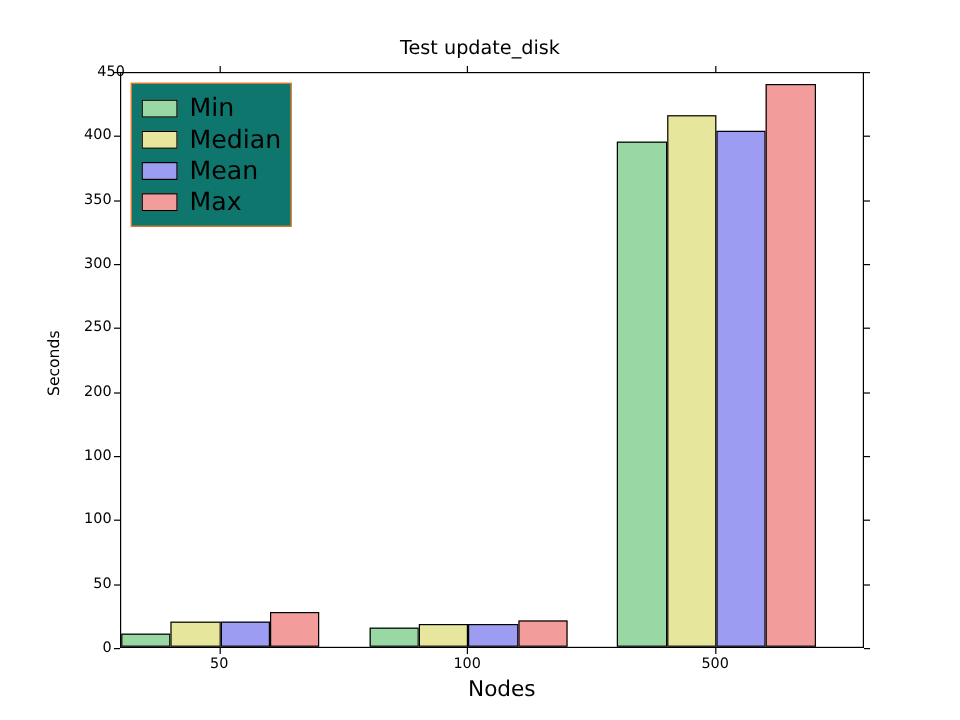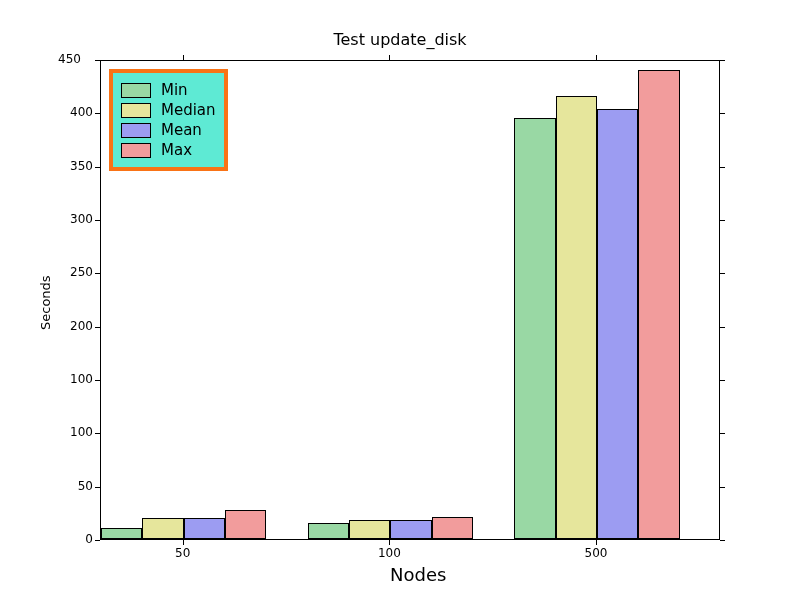--- a/index.html
+++ b/index.html
@@ -49,24 +49,24 @@
     font-size: 12px;
   }
   .tick-y { text-align: right; }
   .tick-x { text-align: center; }
   .ytickmark, .xtickmark {
     position: absolute;
     background: #000;
   }
   .legend {
     position: absolute;
-    background: #5eead4;
-    border: 4px solid #f97316;
+    background: #0f766e;
+    border: 1px solid #f97316;
     padding: 6px 8px;
-    font-size: 15px;
+    font-size: 21px;
   }
   .legend-row {
     display: flex;
     align-items: center;
     margin: 2px 0;
   }
   .legend-swatch {
     width: 30px;
     height: 15px;
     border: 1px solid #000;
@@ -142,21 +142,21 @@
       <div class="ytickmark" style="left: 720px; top: 220px; width: 5px; height: 1px;"></div>
       <div class="tick-y" style="left: 55px; top: 212px; width: 38px;">300</div>
       <div class="ytickmark" style="left: 95px; top: 166.667px; width: 5px; height: 1px;"></div>
       <div class="ytickmark" style="left: 720px; top: 166.667px; width: 5px; height: 1px;"></div>
       <div class="tick-y" style="left: 55px; top: 158.667px; width: 38px;">350</div>
       <div class="ytickmark" style="left: 95px; top: 113.333px; width: 5px; height: 1px;"></div>
       <div class="ytickmark" style="left: 720px; top: 113.333px; width: 5px; height: 1px;"></div>
       <div class="tick-y" style="left: 55px; top: 105.333px; width: 38px;">400</div>
       <div class="ytickmark" style="left: 95px; top: 60px; width: 5px; height: 1px;"></div>
       <div class="ytickmark" style="left: 720px; top: 60px; width: 5px; height: 1px;"></div>
-      <div class="tick-y" style="left: 43px; top: 52px; width: 38px;">450</div>
+      <div class="tick-y" style="left: 66px; top: 52px; width: 38px;">450</div>
     </div>
   <div id="xticks">
       <div class="xtickmark" style="left: 182.667px; top: 540px; width: 1px; height: 5px;"></div>
       <div class="xtickmark" style="left: 182.667px; top: 55px; width: 1px; height: 5px;"></div>
       <div class="tick-x" style="left: 157.667px; top: 546px; width: 50px;">50</div>
       <div class="xtickmark" style="left: 389.333px; top: 540px; width: 1px; height: 5px;"></div>
       <div class="xtickmark" style="left: 389.333px; top: 55px; width: 1px; height: 5px;"></div>
       <div class="tick-x" style="left: 364.333px; top: 546px; width: 50px;">100</div>
       <div class="xtickmark" style="left: 596px; top: 540px; width: 1px; height: 5px;"></div>
       <div class="xtickmark" style="left: 596px; top: 55px; width: 1px; height: 5px;"></div>

